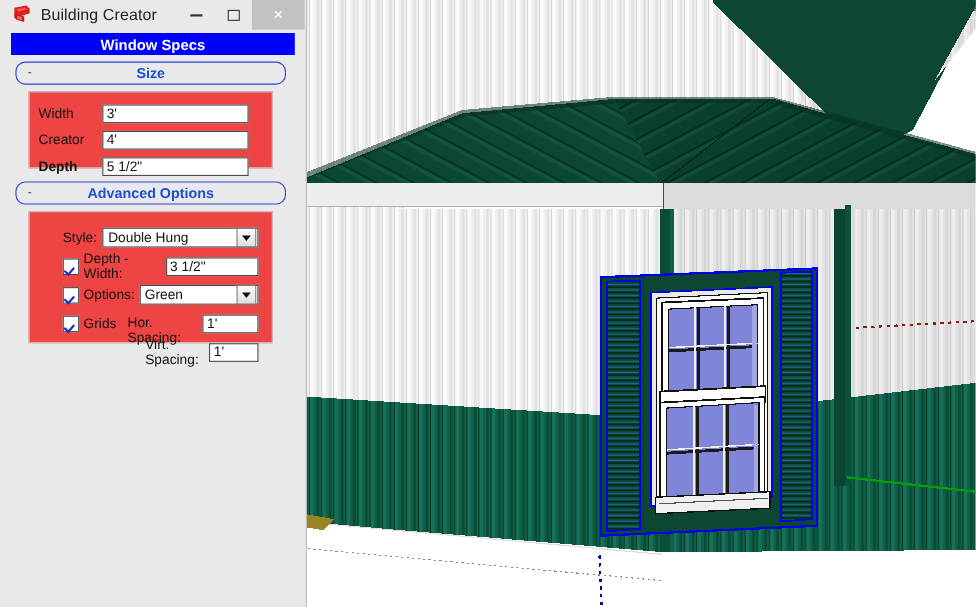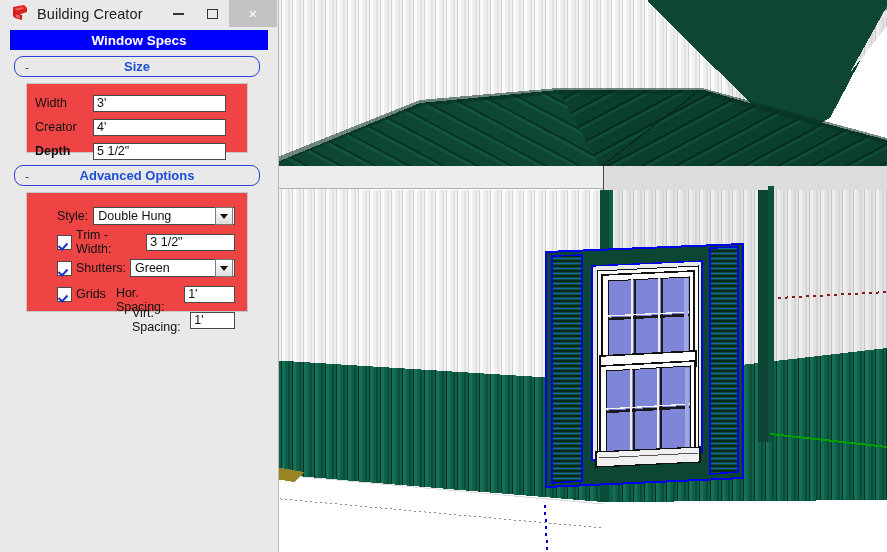--- a/index.html
+++ b/index.html
@@ -287,27 +287,27 @@
         <span class="sel" style="width:148px;">
           <span class="sv">Double Hung</span>
           <span class="arrowbox">
             <i class="chev"></i>
           </span>
         </span>
       </div>
 
       <div class="arow">
         <span class="cbx checked"></span>
-        <span class="lbl">Trim - Width:</span>
+        <span class="lbl">Depth - Width:</span>
         <span class="txtbox" style="width:92px;margin-left:2px;">3 1/2"</span>
       </div>
 
       <div class="arow">
         <span class="cbx checked"></span>
-        <span class="lbl">Shutters:</span>
+        <span class="lbl">Options:</span>
         <span class="sel" style="width:122px;margin-left:4px;">
           <span class="sv">Green</span>
           <span class="arrowbox">
             <i class="chev"></i>
           </span>
         </span>
       </div>
 
       <div class="arow">
         <span class="cbx checked"></span>

